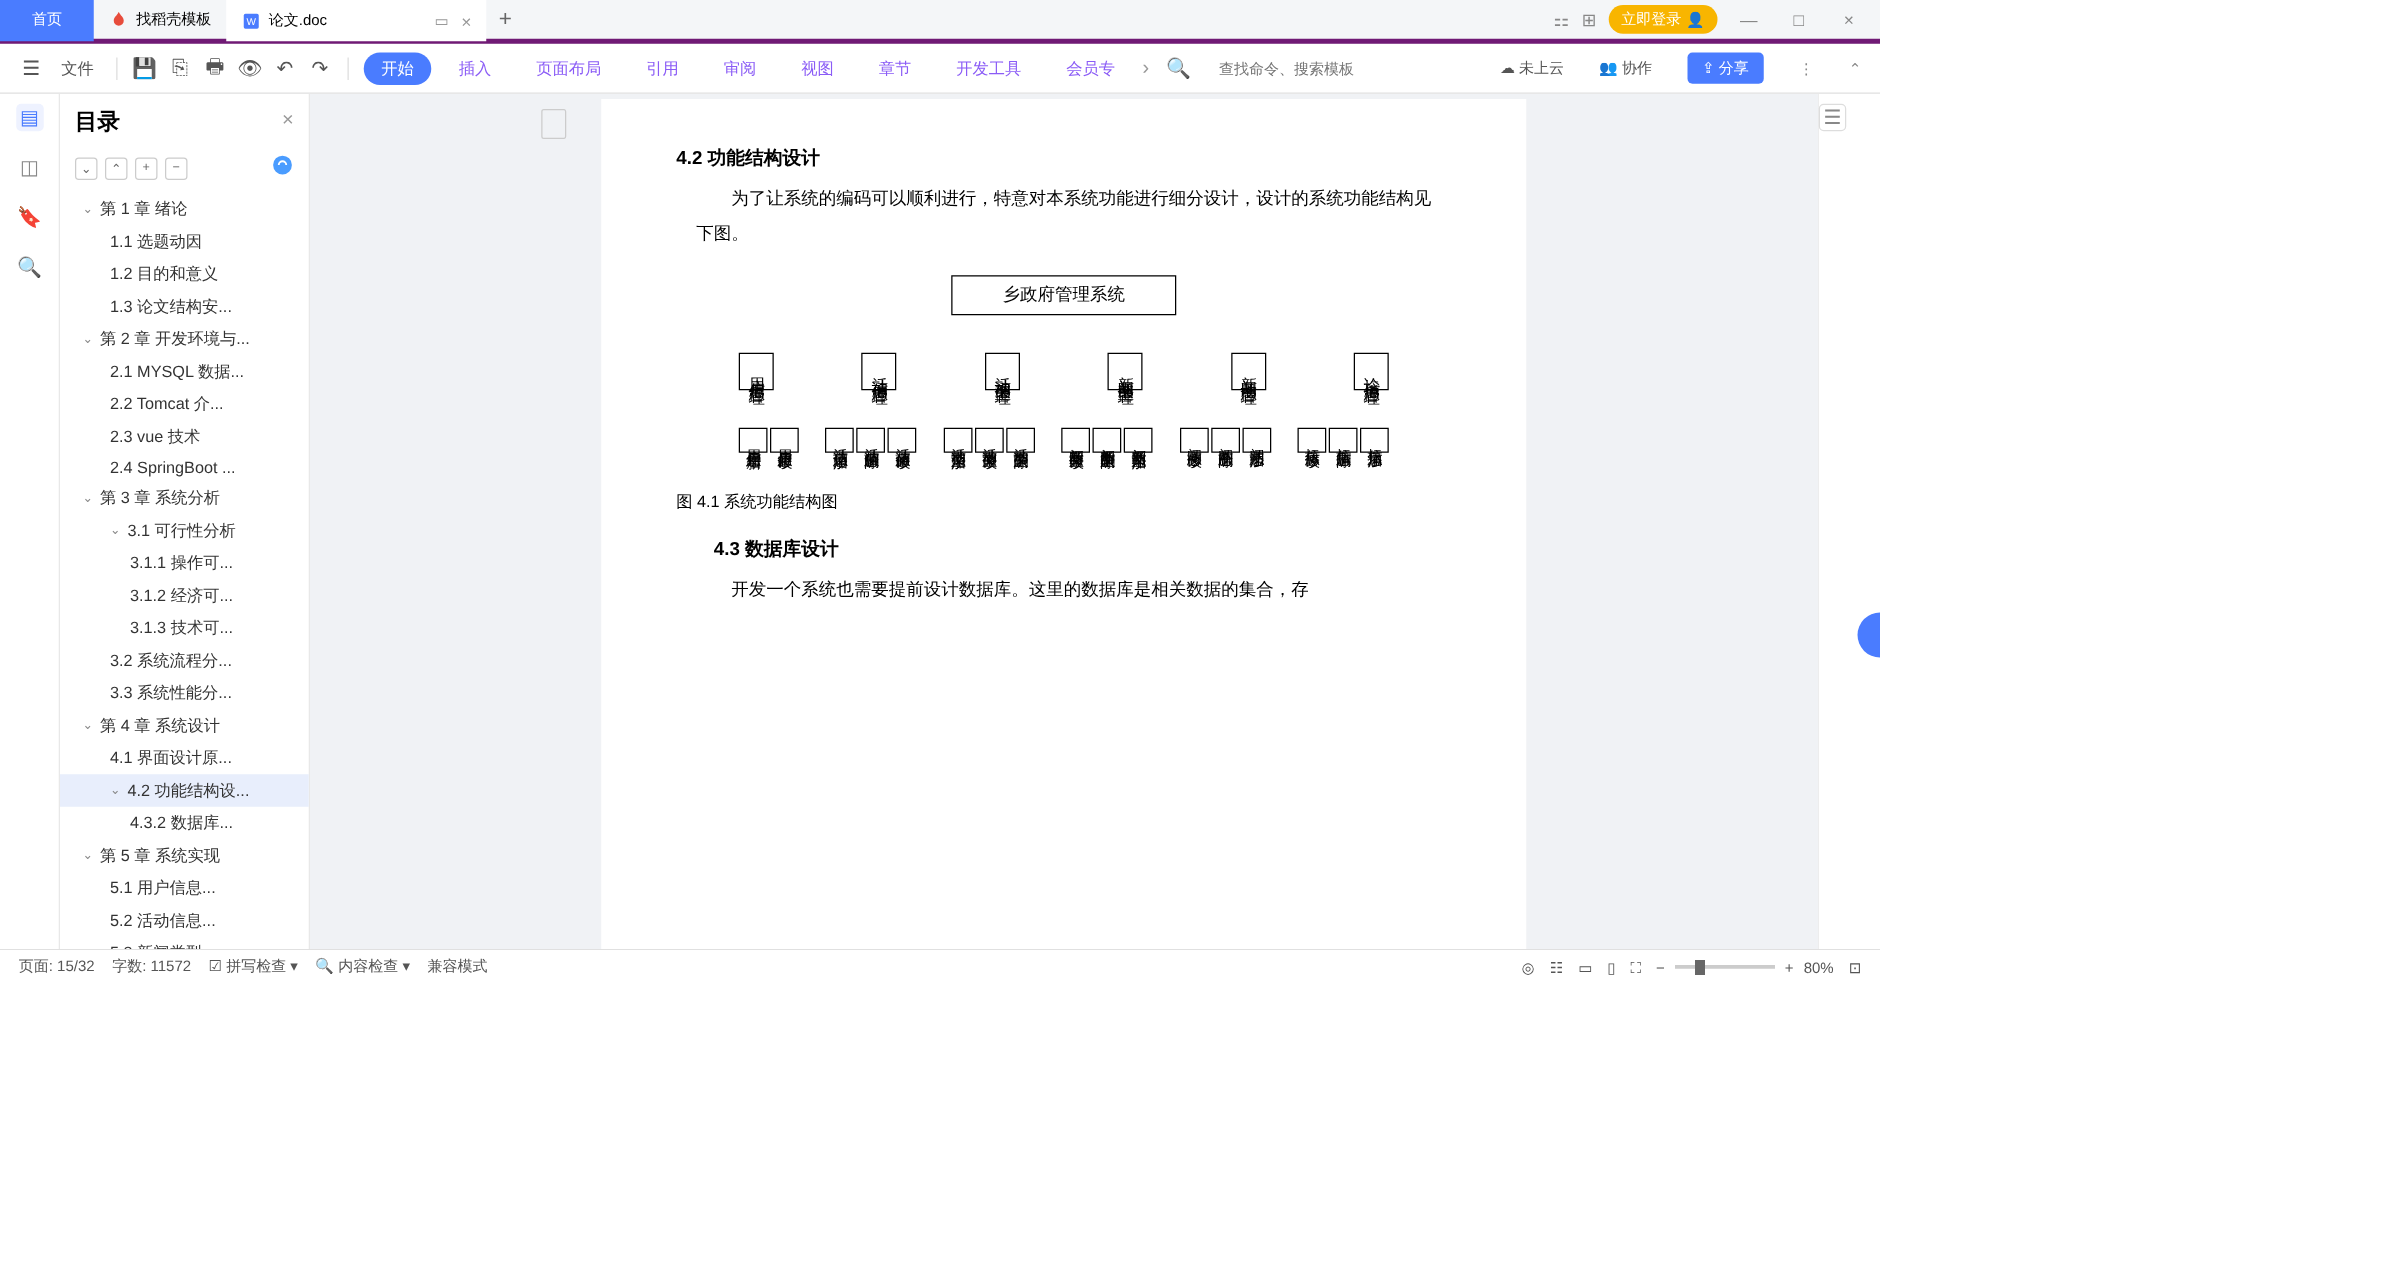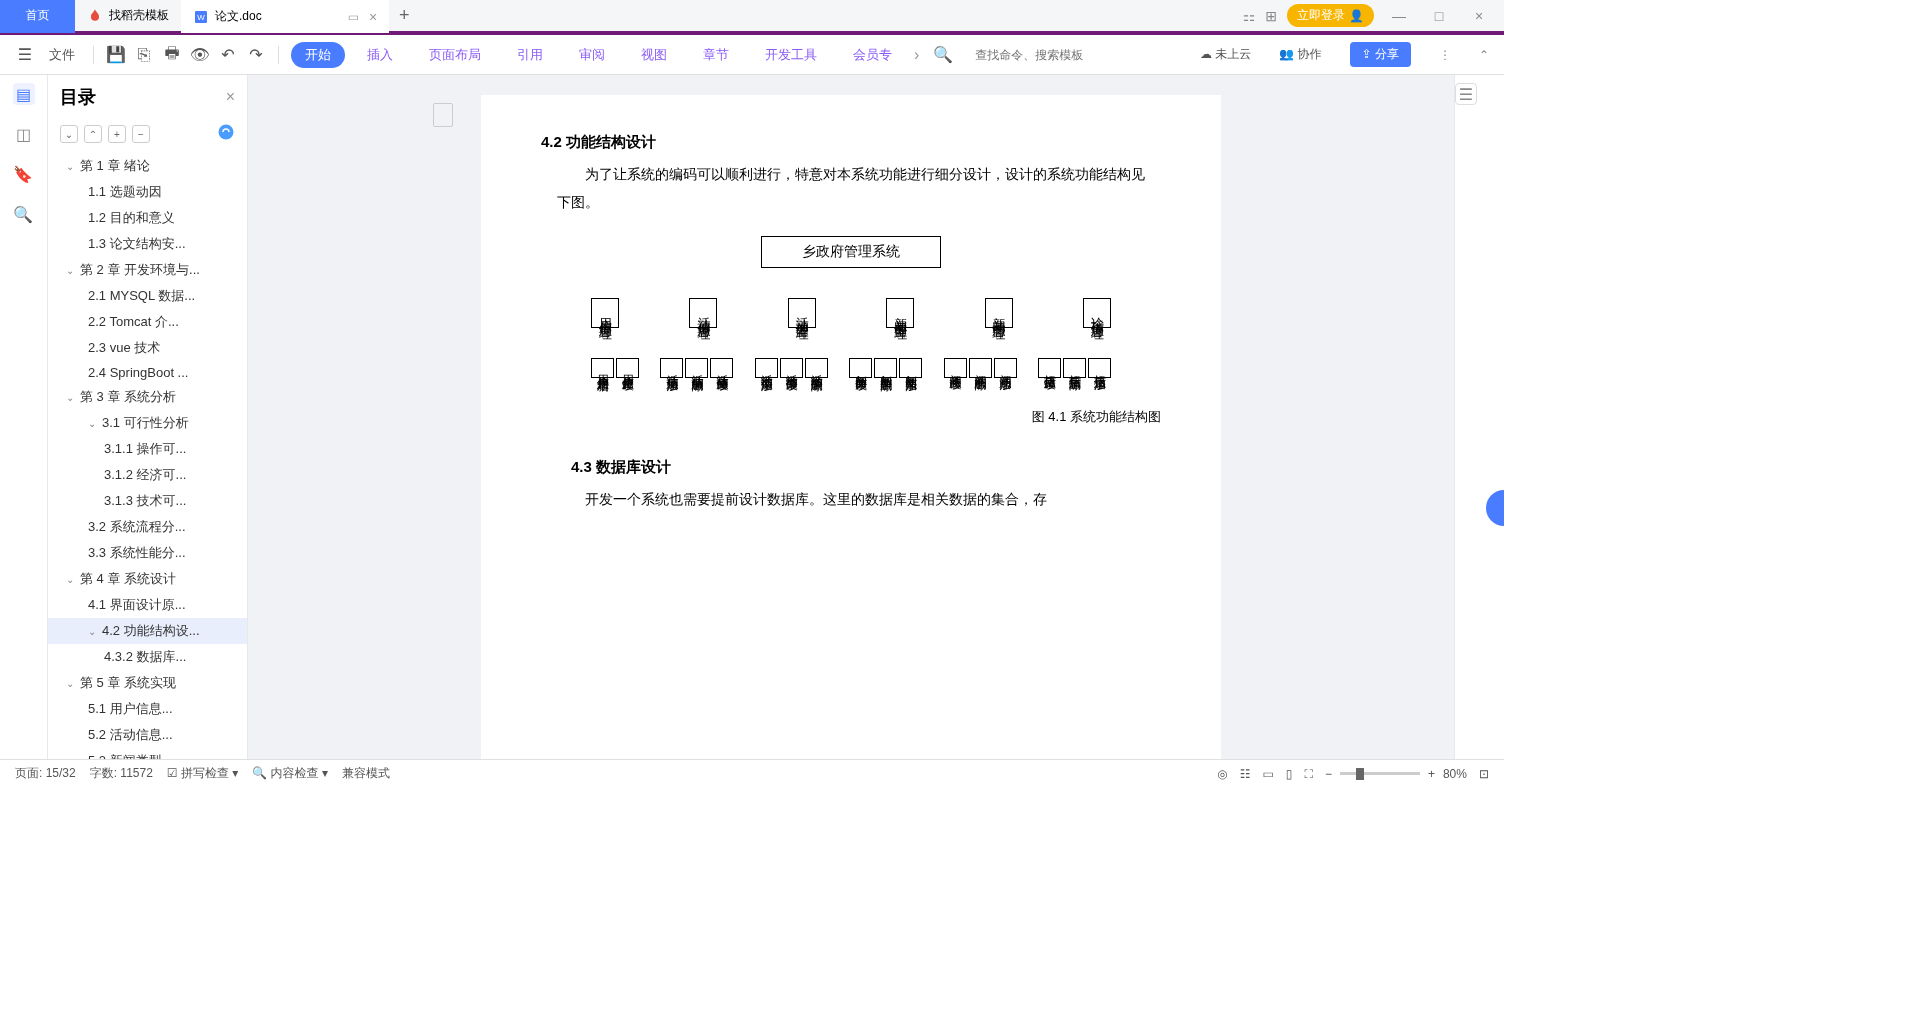--- a/index.html
+++ b/index.html
@@ -31,31 +31,31 @@
 .outline-title{font-size:18px;font-weight:bold}
 .outline-tools{padding:4px 12px;display:flex;gap:6px;align-items:center}
 .ot-btn{width:18px;height:18px;border:1px solid #ccc;border-radius:3px;font-size:10px;display:flex;align-items:center;justify-content:center;color:#666;cursor:pointer}
 .outline-list{flex:1;overflow-y:auto;padding:4px 0;font-size:13px}
 .ol-item{padding:4px 8px 4px 12px;cursor:pointer;white-space:nowrap;overflow:hidden;text-overflow:ellipsis;color:#333;display:flex;align-items:center;gap:4px}
 .ol-item.l1{padding-left:18px}
 .ol-item.l2{padding-left:40px}
 .ol-item.l3{padding-left:56px}
 .ol-item.active{background:#e8eefc}
 .ol-chev{font-size:10px;color:#888;width:10px}
-.doc-area{flex:1;background:#f0f2f5;overflow:auto;position:relative;display:flex;justify-content:center;padding:20px 0}
+.doc-area{flex:1;background:#f0f2f5;overflow:auto;position:relative;display:flex;justify-content:center;padding:4px 0}
 .page{background:#fff;width:740px;padding:30px 60px;position:relative;min-height:900px}
 .page h3{font-size:15px;font-weight:bold;margin:8px 0}
 .page p{font-size:14px;line-height:2;text-indent:2em;margin:6px 16px}
 .diagram{margin:20px auto;width:520px;position:relative}
 .dg-root{border:1px solid #000;padding:6px 30px;font-size:14px;text-align:center;margin:0 auto 30px;width:180px}
 .dg-row{display:flex;justify-content:space-between;margin-bottom:30px}
 .dg-box{border:1px solid #000;writing-mode:vertical-rl;text-orientation:upright;padding:8px 4px;font-size:13px;text-align:center;letter-spacing:2px}
 .dg-leaf-group{display:flex;gap:2px}
 .dg-leaf{border:1px solid #000;writing-mode:vertical-rl;text-orientation:upright;padding:6px 2px;font-size:12px;letter-spacing:1px}
-.caption{text-align:right;font-size:13px;margin:10px 0 32px}
+.caption{text-align:left;font-size:13px;margin:10px 0 20px}
 .watermark{position:absolute;top:310px;left:0;right:0;text-align:center;font-size:28px;color:#ff3333;font-weight:bold;pointer-events:none;font-family:Arial;letter-spacing:1px}
 .right-bar{width:50px;border-left:1px solid #e8e8e8;padding-top:8px;text-align:center}
 .status{position:absolute;bottom:13px;left:0;right:0;height:28px;background:#fff;border-top:1px solid #e0e0e0;display:flex;align-items:center;padding:0 15px;font-size:12px;color:#555;gap:14px}
 .status-right{margin-left:auto;display:flex;align-items:center;gap:12px}
 .zoom{display:flex;align-items:center;gap:8px}
 .slider{width:80px;height:3px;background:#ccc;position:relative}
 .slider-thumb{width:8px;height:12px;background:#666;position:absolute;left:20%;top:-4px}
 .float-pill{position:absolute;right:0;top:490px;width:18px;height:36px;background:#4a7cff;border-radius:18px 0 0 18px}
 .doc-icon{position:absolute;left:-48px;top:8px;width:20px;height:24px;border:1px solid #ccc;border-radius:2px}
 svg{width:100%;height:100%}

